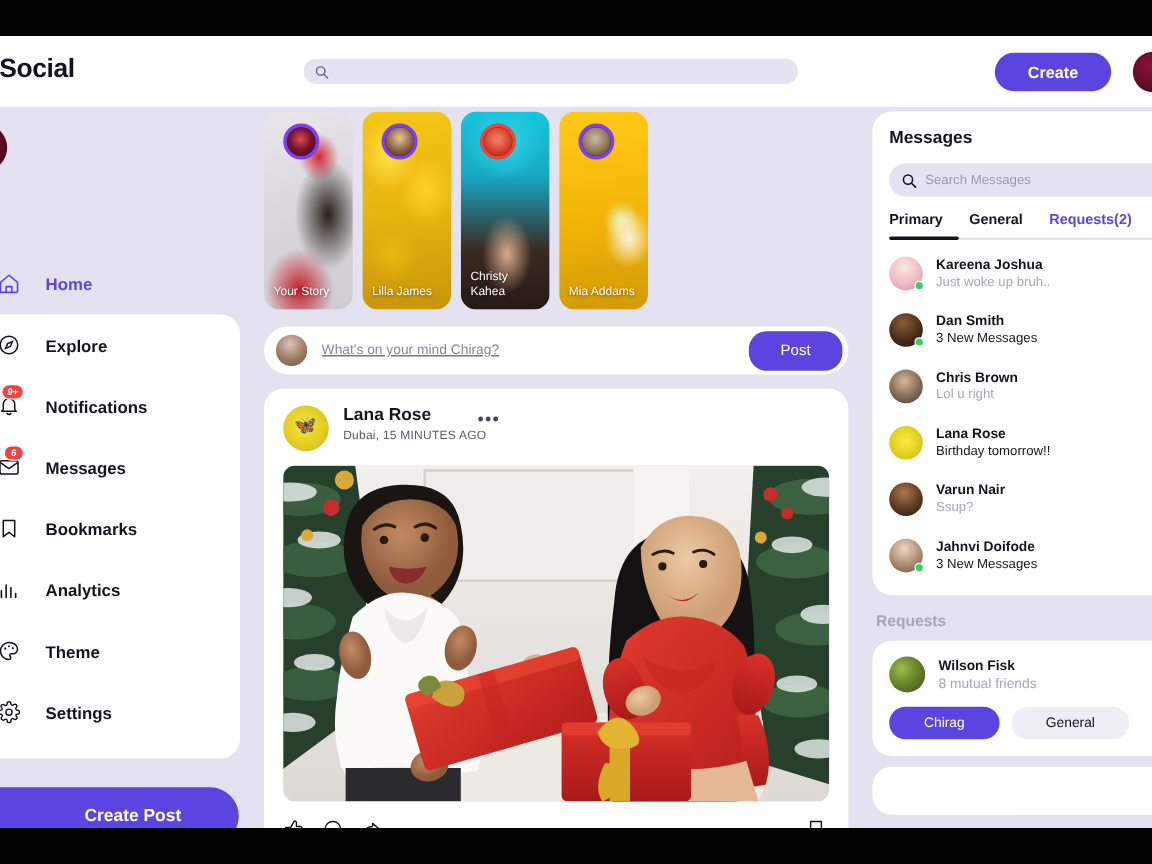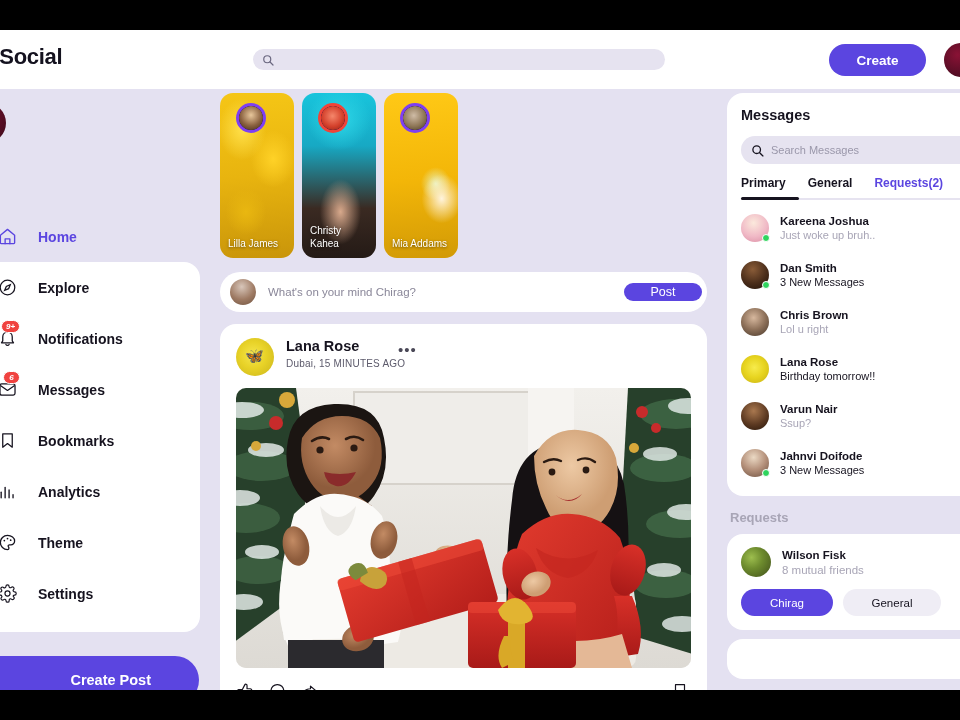--- a/index.html
+++ b/index.html
@@ -139,25 +139,25 @@
     background: #fff; border-radius: 20px;
     display: flex; align-items: center; padding: 0 5px 0 10px;
   }
   .compose-pfp {
     width: 26px; height: 26px; border-radius: 50%; flex: 0 0 26px;
     background: radial-gradient(circle at 45% 30%, #D8C6BA 0%, #9E7A63 55%, #6E5240 100%);
   }
   .compose-input {
     flex: 1; border: none; outline: none; background: transparent;
     font-family: "Liberation Sans", sans-serif;
-    font-size: 11.5px; color: #585669; margin-left: 12px;
+    font-size: 11.5px; color: #585669; margin-left: 12px; text-decoration: underline;
   }
   .compose-input::placeholder { color: #8A8799; }
   .post-btn {
-    width: 78px; height: 18px; flex: 0 0 78px;
+    width: 78px; height: 33px; flex: 0 0 78px;
     background: #5B45E0; color: #fff; border: none; border-radius: 15px;
     font-family: "Liberation Sans", sans-serif;
     font-size: 12.5px; font-weight: 500; cursor: pointer;
   }
 
   .post-card {
     margin-top: 12px; width: 487px;
     background: #fff; border-radius: 16px; padding: 14px 16px 10px 16px;
   }
   .post-head { display: flex; align-items: flex-start; position: relative; }
@@ -384,20 +384,31 @@
       </div>
     </div>
 
     <button class="create-post-btn">Create Post</button>
   </div>
 
   <div class="feed">
 
     <div class="stories">
 
+      <div class="story">
+        <div class="story-bg" style="background:
+               radial-gradient(ellipse 60% 45% at 72% 52%, #2B2018 0%, rgba(43,32,24,0) 62%),
+               radial-gradient(ellipse 55% 30% at 40% 90%, #C3202A 0%, rgba(195,32,42,0) 70%),
+               radial-gradient(ellipse 30% 16% at 62% 23%, #D8262E 0%, rgba(216,38,46,0) 75%),
+               linear-gradient(160deg,#E9E7EC 0%,#DAD7DE 45%,#CFCBD3 100%);"></div>
+        <div class="story-ring">
+          <div class="sr-in" style="background:radial-gradient(circle at 48% 42%, #E34A58 0%, #7B1630 45%, #3A0A18 100%);"></div>
+        </div>
+        <div class="story-name">Your Story</div>
+      </div>
 
       <div class="story">
         <div class="story-bg" style="background:
                radial-gradient(ellipse 45% 26% at 30% 22%, #FFE04A 0%, rgba(255,224,74,0) 72%),
                radial-gradient(ellipse 42% 24% at 72% 40%, #FFD227 0%, rgba(255,210,39,0) 72%),
                radial-gradient(ellipse 38% 20% at 35% 72%, #E9B710 0%, rgba(233,183,16,0) 72%),
                linear-gradient(175deg,#F5C616 0%,#E8B40F 50%,#C9950A 100%);"></div>
         <div class="story-ring">
           <div class="sr-in" style="background:radial-gradient(circle at 50% 38%, #E8C79C 0%, #8B6240 55%, #3A2616 100%);"></div>
         </div>

